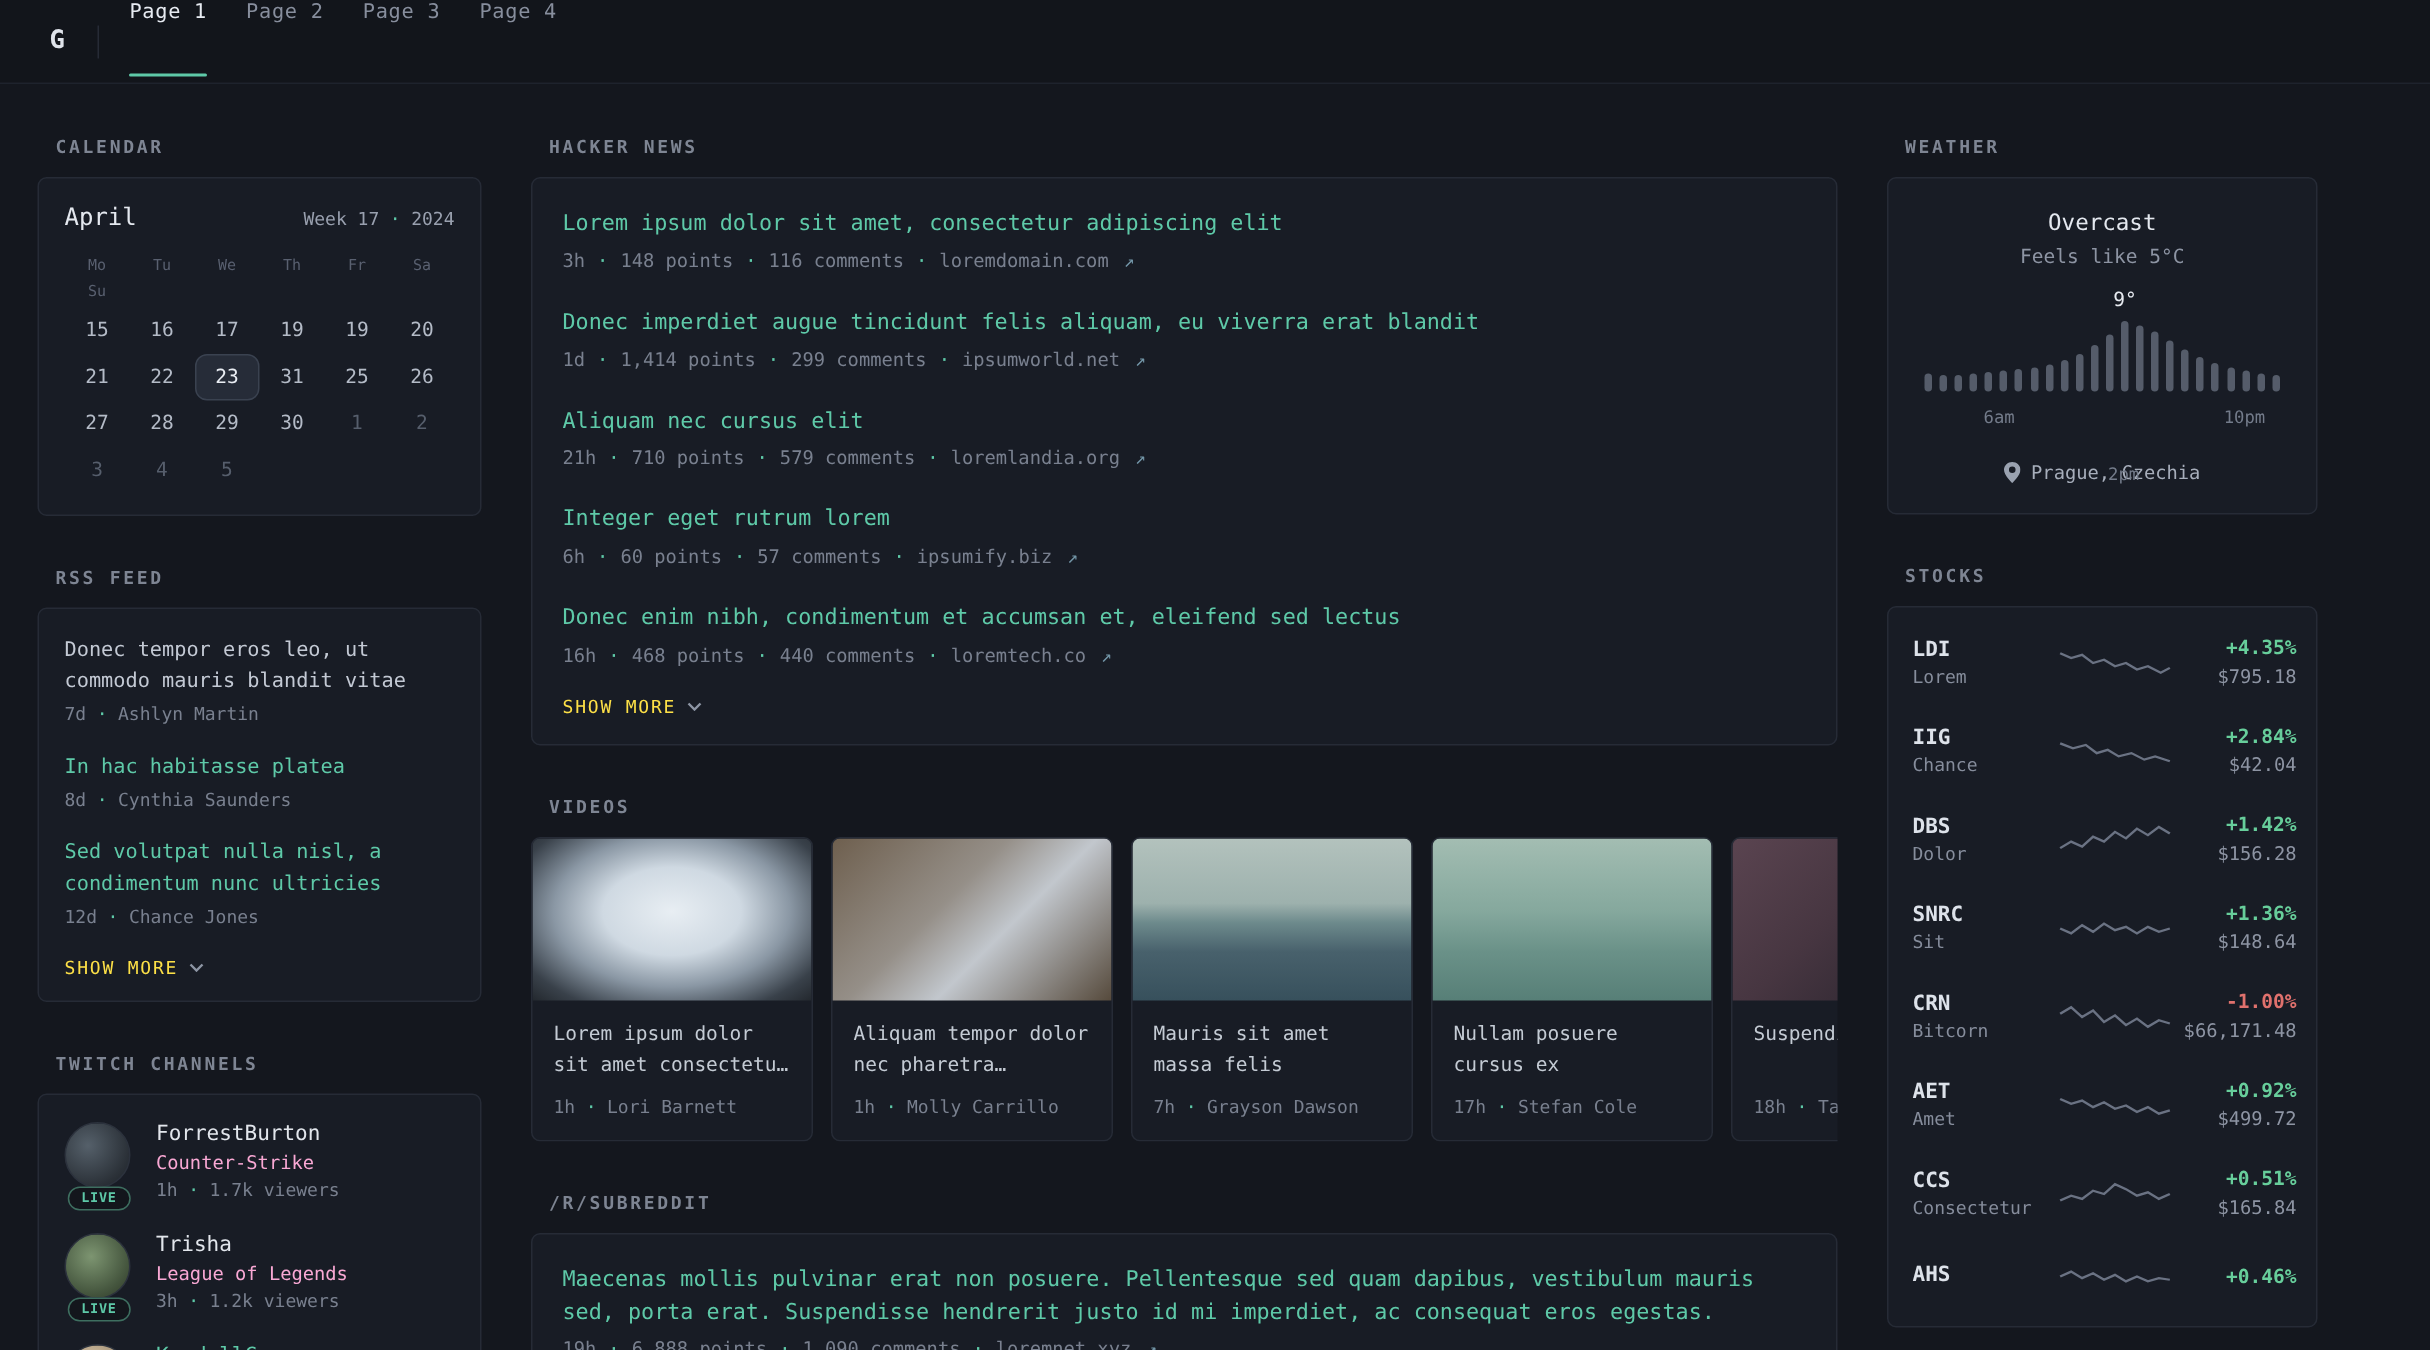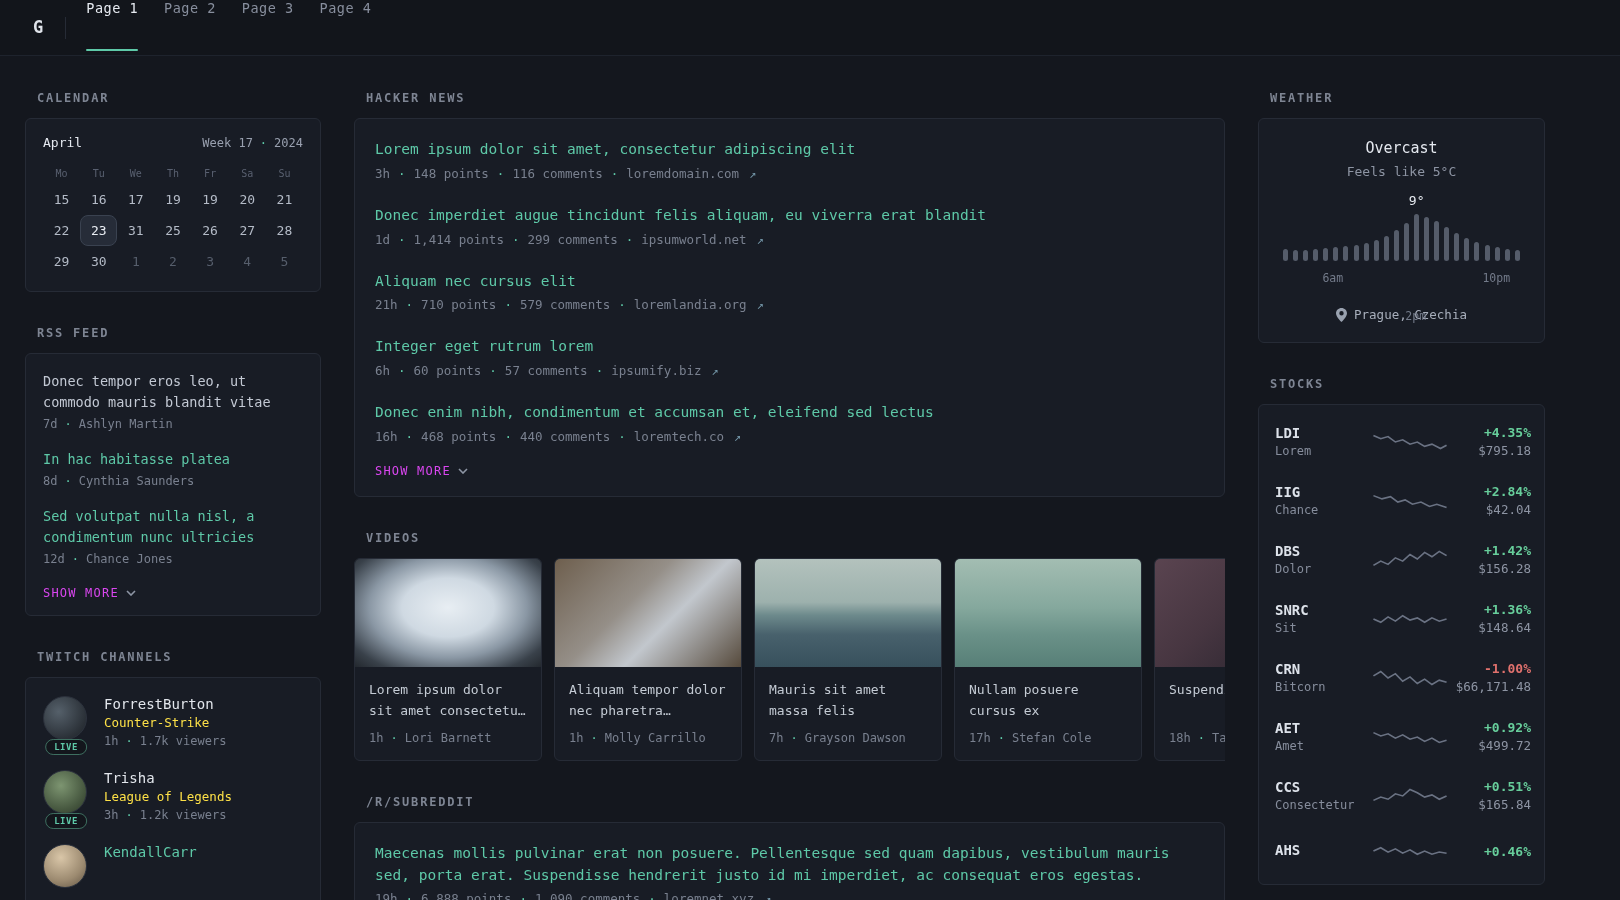--- a/index.html
+++ b/index.html
@@ -26,56 +26,56 @@
   .layout{display:grid;grid-template-columns:296px 871px 287px;gap:0 33px;padding:0 75px 0 25px;height:844px;overflow:hidden;align-items:start;}
   .col{min-width:0;}
   .section{margin-top:34px;}
   .section:first-child{margin-top:35px;}
   .section-title{font-size:12px;font-weight:600;letter-spacing:1.8px;color:#7e8593;margin:0 0 13px 12px;}
   .card{background:#181c25;border:1px solid #262b36;border-radius:6px;}
 
   
   .cal-card{padding:16px 17px 14px;}
   .cal-header{display:flex;align-items:baseline;justify-content:space-between;}
-  .cal-month{font-size:13px;color:#e4e8ef;}
+  .cal-month{font-size:16px;color:#e4e8ef;}
   .cal-meta{font-size:12px;color:#99a0af;display:flex;gap:7px;align-items:baseline;}
   .dot{color:var(--accent);}
   .dot:empty{display:none;}
-  .cal-dow,.cal-days{display:grid;grid-template-columns:repeat(7,1fr);text-align:center;}
+  .cal-dow,.cal-days{display:grid;grid-template-columns:repeat(6,1fr);text-align:center;}
   .cal-dow{margin-top:15px;}
   .dow{font-size:10px;color:#596070;padding:3px 0;}
   .cal-days{margin-top:2px;}
   .day{font-size:13px;color:#b4bbc7;height:31px;line-height:29px;border:1px solid transparent;border-radius:8px;}
   .day[data-state="selected"]{background:#262c38;border-color:#3a4250;color:#e9edf3;}
   .day[data-state="dim"]{color:#565e6c;}
 
   
   .feed-card{padding:17px 17px 15px;}
   .feed-item + .feed-item{margin-top:18px;}
   .feed-title{display:block;font-size:13.5px;line-height:1.55;text-decoration:none;color:var(--accent);}
   .feed-title[data-tone="muted"]{color:#c3c9d4;}
   .meta{margin-top:4px;font-size:12px;color:#79808f;display:flex;flex-wrap:wrap;gap:0 7px;align-items:baseline;}
   .meta span:empty{display:none;}
-  .show-more{margin-top:20px;display:flex;align-items:center;gap:7px;background:none;border:none;color:#d946ef;font-family:inherit;font-size:12px;letter-spacing:1.2px;}
+  .show-more{margin-top:20px;display:flex;align-items:center;gap:7px;background:none;border:none;color:#fde047;font-family:inherit;font-size:12px;letter-spacing:1.2px;}
   .chev{width:10px;height:6px;stroke:#8d95a4;stroke-width:1.6;fill:none;}
 
   
   .twitch-card{padding:18px 17px;min-height:230px;}
   .channel{display:flex;gap:15px;}
   .channel + .channel{margin-top:22px;}
   .avatar-wrap{position:relative;width:46px;flex:none;}
   .avatar{width:44px;height:44px;border-radius:50%;border:1px solid #2c323d;}
   [data-avatar="forrest"]{background:radial-gradient(circle at 35% 35%,#55606a,#2b3138 70%,#1d2227);}
   [data-avatar="trisha"]{background:radial-gradient(circle at 40% 35%,#7d9571,#46573f 65%,#2c3627);}
   [data-avatar="kendall"]{background:radial-gradient(circle at 40% 30%,#d9c6a8,#9c8a70 60%,#5f5342);}
   .live-badge{position:absolute;left:50%;transform:translateX(-50%);bottom:-7px;font-size:9px;font-weight:bold;letter-spacing:.5px;color:var(--accent);background:#13161c;border:1px solid #3e6f60;border-radius:9px;padding:2px 8px;}
   .live-badge:empty{display:none;}
   .channel-name{display:block;font-size:14px;color:#e2e6ec;text-decoration:none;}
   .channel-name[data-tone="accent"]{color:var(--accent);}
-  .channel-game{margin-top:3px;font-size:12.5px;color:#fde047;}
+  .channel-game{margin-top:3px;font-size:12.5px;color:#f9a8d4;}
   .channel-game:empty{display:none;}
 
   
   .hn-card{padding:20px 20px 18px;}
   .hn-item + .hn-item{margin-top:24px;}
   .hn-title{display:block;font-size:14.5px;line-height:1.5;color:var(--accent);text-decoration:none;}
   .hn-meta{margin-top:5px;font-size:12.5px;color:#79808f;display:flex;flex-wrap:wrap;gap:0 8px;align-items:baseline;}
   .hn-meta a{color:#79808f;text-decoration:none;}
   .ext{color:#7396a8;font-size:12px;margin-left:2px;}
   .sub-card{padding:20px;min-height:140px;}

